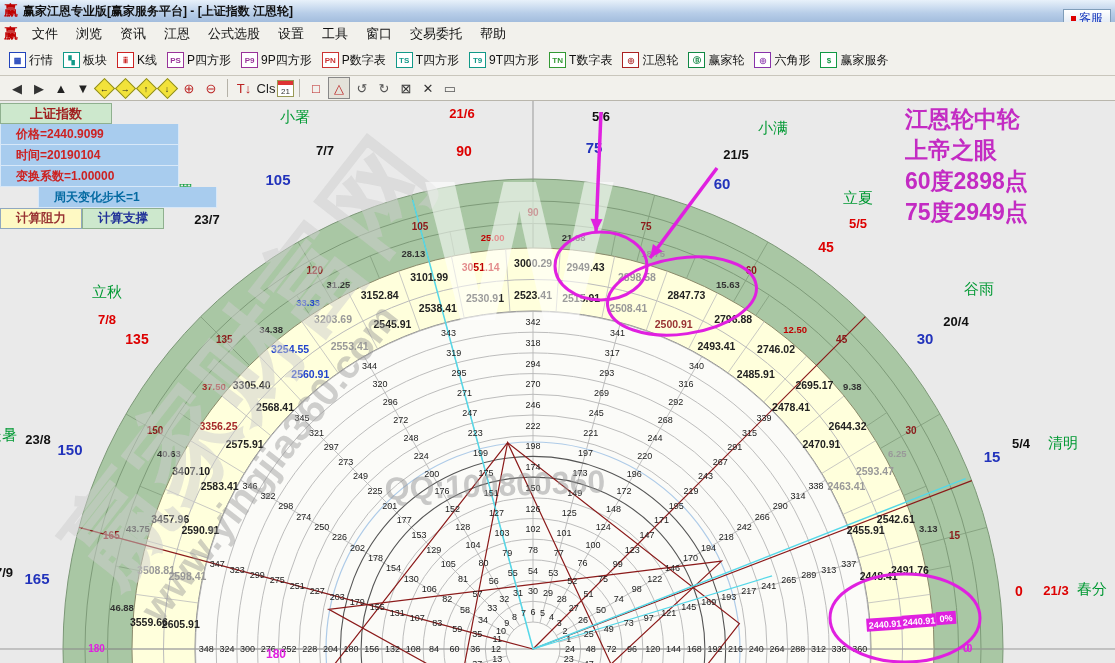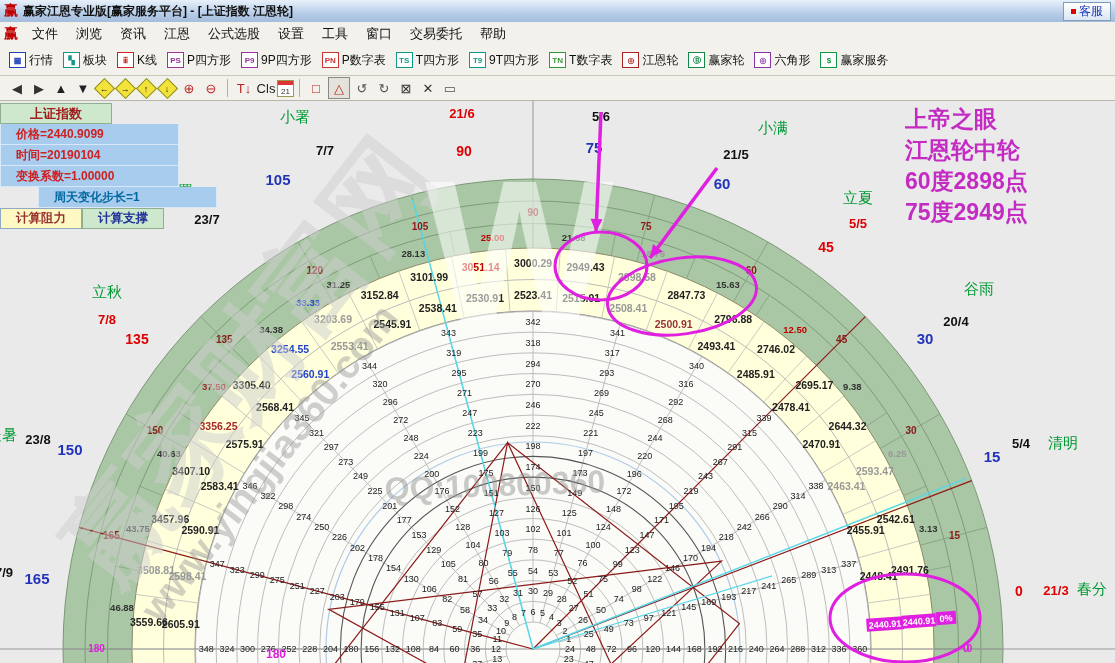--- a/index.html
+++ b/index.html
@@ -4,21 +4,21 @@
 <style>
   html,body{margin:0;padding:0;background:#888;}
   #screen{position:relative;width:1115px;height:663px;overflow:hidden;
     font-family:"Liberation Sans",sans-serif;background:#EAEAEA;}
   
   .titlebar{position:absolute;left:0;top:0;width:1115px;height:22px;
     background:linear-gradient(#E8F1FA,#B7CDE8 60%,#A3BDDD);
     border-bottom:1px solid #8FA8C4;display:flex;align-items:center;z-index:30;}
   .app-icon{color:#C00000;font-weight:bold;font-size:14px;padding:0 5px 0 4px;}
   .title-text{font-size:12px;font-weight:bold;color:#111;}
-  .support-btn{position:absolute;right:4px;top:2px;height:17px;padding:0 7px;
+  .support-btn{position:absolute;right:4px;top:9px;height:17px;padding:0 7px;
     background:linear-gradient(#FFFFFF,#DCE6F2);border:1px solid #7F9DB9;
     font-size:12px;color:#1133BB;display:flex;align-items:center;gap:3px;}
   .support-btn .dot{width:5px;height:5px;background:#D00;display:inline-block;}
   .menubar{position:absolute;left:0;top:22px;width:1115px;height:23px;background:#F2F1EC;
     border-bottom:1px solid #C9C6BC;display:flex;align-items:center;z-index:30;}
   .menu-item{font-size:13px;color:#111;padding:0 9px;cursor:default;}
   .toolbar1{position:absolute;left:0;top:45px;width:1115px;height:31px;background:#F2F1EC;
     border-bottom:1px solid #C9C6BC;display:flex;align-items:center;z-index:30;padding-left:4px;box-sizing:border-box;}
   .tb-item{display:flex;align-items:center;gap:3px;font-size:12px;color:#111;padding:0 5px;height:24px;}
   .badge{display:inline-flex;align-items:center;justify-content:center;width:15px;height:14px;
@@ -630,18 +630,18 @@
         <div class="panel-row">变换系数=1.00000</div>
         <div class="panel-row alt">周天变化步长=1</div>
       </div>
     <div class="panel-btns" id="panel-btns">
         <div class="panel-btn b1">计算阻力</div>
         <div class="panel-btn b2">计算支撑</div>
       </div>
   </div>
 
   <div class="annotation" id="annotation">
+      <div>江恩轮中轮</div>
       <div>上帝之眼</div>
-      <div>江恩轮中轮</div>
       <div>60度2898点</div>
       <div>75度2949点</div>
     </div>
 </div>
 
 </body></html>

